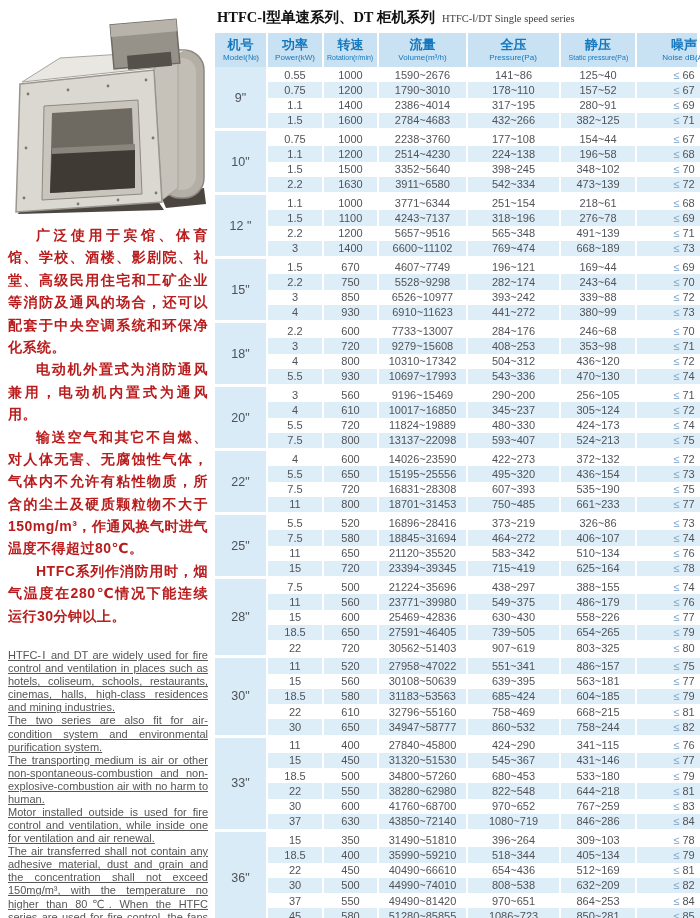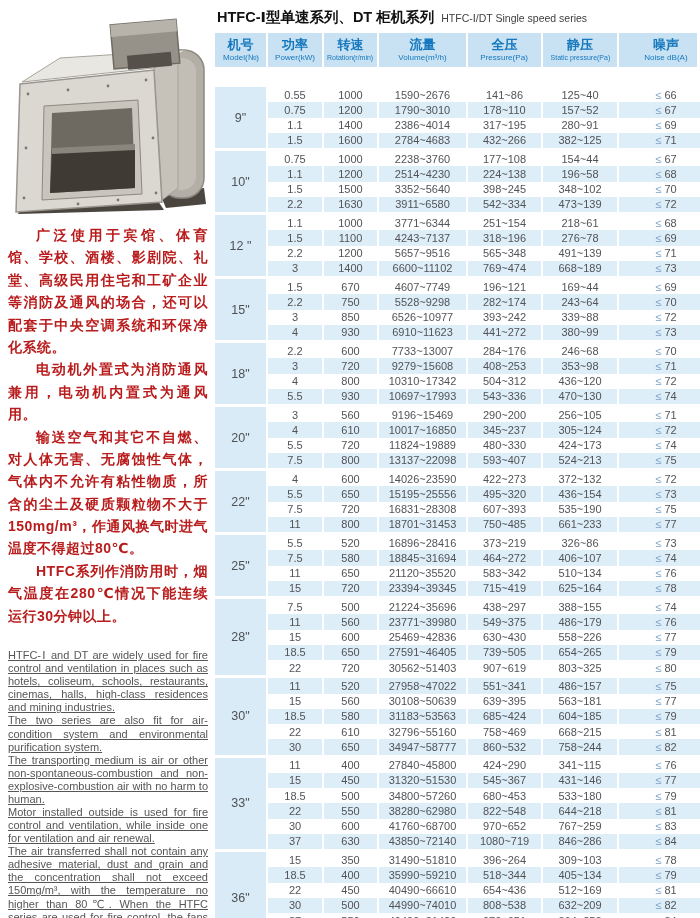--- a/index.html
+++ b/index.html
@@ -9,27 +9,27 @@
   
   .left-col{width:213px;box-sizing:border-box;padding:8px 5px 0 8px;flex:none;}
   .photo-wrap{width:200px;height:208px;margin-bottom:8px;}
   .cn-text{color:#b91c1c;font-weight:bold;font-size:14px;line-height:1.6;text-align:justify;letter-spacing:0.5px;}
   .cn-text p{margin:0;text-indent:2em;}
   .en-text{margin-top:22px;color:#565656;font-size:11px;line-height:1.19;text-align:justify;}
   .en-text p{margin:0;text-decoration:underline;}
 
   
   .right-col{flex:1;box-sizing:border-box;padding:6px 3px 0 2px;}
-  .title-row{height:22px;display:flex;align-items:baseline;margin:2px 0 3px 2px;white-space:nowrap;}
+  .title-row{height:22px;display:flex;align-items:baseline;margin:2px 0 3px 2px;white-space:nowrap;font-family:Liberation Serif, serif;}
   .title-cn{font-size:14.5px;font-weight:bold;color:#111;}
   .title-en{font-size{10.5px};font-size:10.5px;color:#404040;margin-left:7px;}
 
   
   .spec-table{width:482px;}
-  .thead{display:flex;height:34px;background:#c8e2f3;margin-bottom:20px;}
+  .thead{display:flex;height:34px;background:#c8e2f3;margin-bottom:0;}
   .hcell{display:flex;flex-direction:column;align-items:center;justify-content:center;
          box-sizing:border-box;border-right:2px solid #fff;line-height:1.1;}
   .hcell:last-child{border-right:none;}
   .hcn{font-size:13px;font-weight:bold;color:#1577bd;}
   .hen{font-size:8.5px;color:#1577bd;margin-top:1px;transform:scale(.95);white-space:nowrap;}
   .hen.small{transform:scale(.82);}
 
   .group{display:flex;margin-bottom:3px;}
   .group:last-child{margin-bottom:0;}
   .mcell{background:#d8ebf7;display:flex;align-items:center;justify-content:center;
@@ -42,21 +42,21 @@
         border-right:2px solid #fff;font-size:11px;color:#515357;background:#ffffff;
         white-space:nowrap;}
   .cell:last-child,.c6{border-right:none;}
   .leq{color:#7aa0c6;margin-right:3px;font-size:11px;}
 
   
   .c0{width:53px;flex:none;}
   .c1{width:56px;flex:none;}
   .c2{width:55px;flex:none;justify-content:center;}
   .c3{width:89px;flex:none;}
-  .c4{width:75px;flex:none;}
+  .c4{width:93px;flex:none;}
   .c5{width:76px;flex:none;}
   .c6{width:94px;flex:none;}
 </style>
 </head>
 <body>
 
 <div class="page">
 
   <div class="left-col">
 

